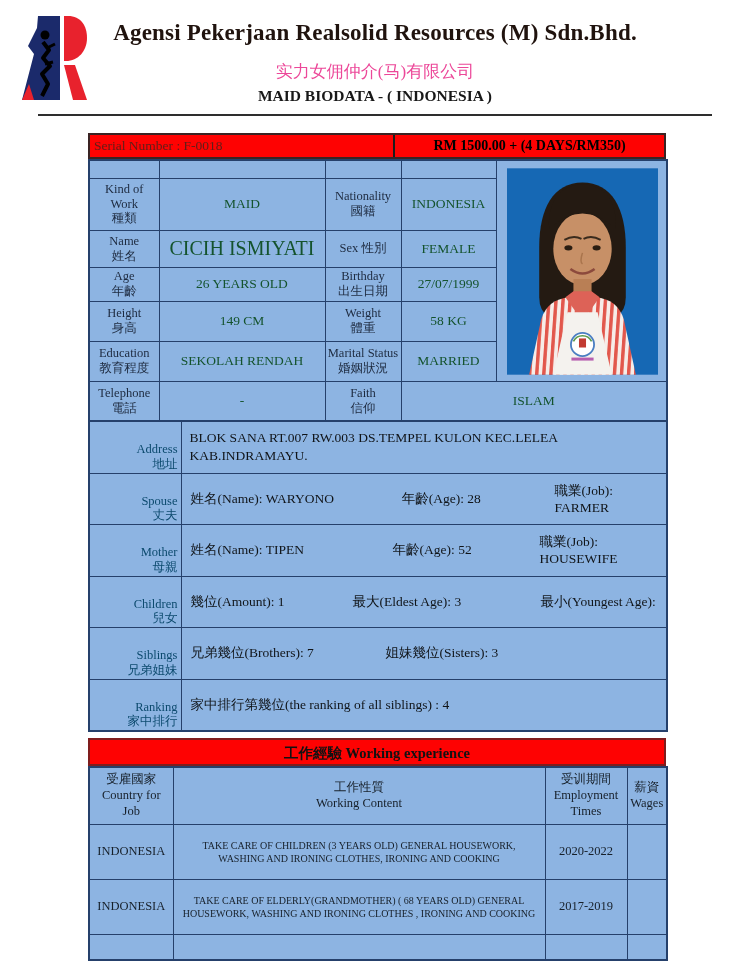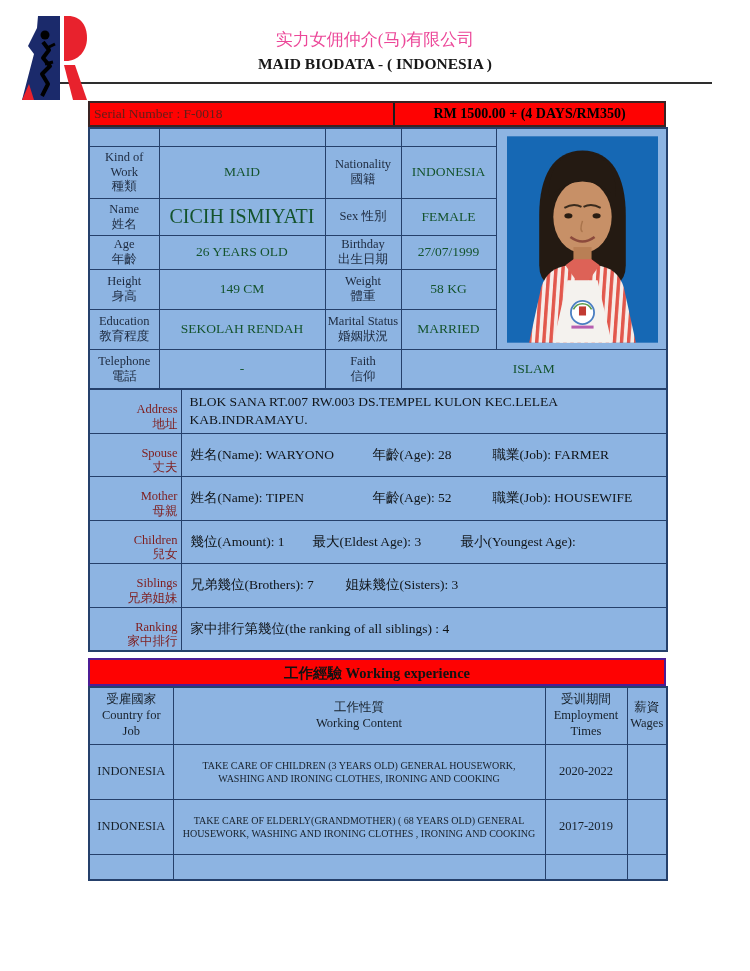--- a/index.html
+++ b/index.html
@@ -22,30 +22,30 @@
   
   .content { margin:17px 0 0 88px; width:578px; }
   .redbar { display:flex; background:#fe0202; border:2px solid #3a2323; height:26px; }
   .serial-left { width:305px; border-right:2px solid #1c1c1c; color:#5e1f1a; font-size:13.5px; padding:3px 0 0 4px; }
   .serial-right { flex:1; text-align:center; font-weight:bold; color:#000; font-size:14px; padding-top:3px; }
 
   table { border-collapse:collapse; width:578px; table-layout:fixed; }
   td { border:1.5px solid #25406b; background:#8db4e2; font-size:12.5px; vertical-align:middle; padding:1px 2px; overflow:hidden; }
   .t-outer { border:2px solid #25406b; }
   .lab { text-align:center; white-space:pre-line; line-height:1.18; color:#1d2a3f; }
-  .labr { text-align:right; white-space:pre-line; line-height:1.18; color:#7f1d1d; padding-right:3px; vertical-align:top; padding-top:12px; }
+  .labr { text-align:right; white-space:pre-line; line-height:1.18; color:#0c4a6e; padding-right:3px; vertical-align:top; padding-top:20px; }
   .val { text-align:center; font-size:13.5px; color:#14532d; }
   .val-lg { font-size:20px; }
   .free { text-align:left; padding-left:9px; font-size:13.5px; color:#101418; }
-  .parts { display:flex; align-items:center; }
+  .parts { display:flex; align-items:center;gap:40px; }
   .parts span { display:inline-block; }
   .photo-cell { vertical-align:top; padding:7px 8px 0 10px; }
 
   
-  .exp-bar { background:#fe0202; border:2px solid #4c1d95; height:28px; text-align:center; font-weight:bold; font-size:14.5px; color:#121212; padding-top:4px; margin-top:6px; }
+  .exp-bar { background:#fe0202; border:2px solid #7f1d1d; height:28px; text-align:center; font-weight:bold; font-size:14.5px; color:#121212; padding-top:4px; margin-top:6px; }
   .exp-table td { text-align:center; }
   .exp-head { white-space:pre-line; line-height:1.25; font-size:12.5px; }
   .exp-content { font-size:10px; line-height:1.3; padding:2px 6px; }
 
   .h-strip { height:18px; } .h-kind { height:52px; } .h-name { height:37px; }
   .h-age { height:34px; } .h-hgt { height:40px; } .h-edu { height:40px; }
   .h-tel { height:40px; } .h-addr { height:41px; } .h-fam { height:35px; }
   .h-chd { height:37px; } .h-sib { height:37px; } .h-rank { height:27px; }
   .h-exphead { height:57px; } .h-exprow { height:55px; } .h-expempty { height:26px; }
 
@@ -58,20 +58,21 @@
   <div class="header">
     <svg class="logo" viewBox="0 0 74 94">
       <path d="M24,4 L46,4 L46,88 L8,88 L20,42 L14,34 L23,16 Z" fill="#1b2a6b"></path>
       <polygon points="8,88 15,72 20,88" fill="#e8222d"></polygon>
       <path d="M50,4 L54,4 C67,4 73,14 73,26 C73,39 64,49 52,49 L50,49 Z" fill="#e8222d"></path>
       <polygon points="50,53 61,53 73,88 59,88" fill="#e8222d"></polygon>
       <circle cx="31" cy="23" r="4.5" fill="#000"></circle>
       <path d="M29,30 L35,38 L29,46 L36,54 L28,62 L34,72 L28,84" stroke="#000" stroke-width="4" fill="none" stroke-linejoin="round"></path>
       <path d="M33,36 L41,32 M31,52 L39,50" stroke="#000" stroke-width="3" fill="none"></path>
     </svg>
+    <div class="company-name">Agensi Pekerjaan Realsolid Resources (M) Sdn.Bhd.</div>
     <div class="company-cn">实力女佣仲介(马)有限公司</div>
     <div class="doc-title">MAID BIODATA - ( INDONESIA )</div>
     <div class="header-rule"></div>
   </div>
 
   <div class="content">
 
     <div class="redbar">
       <div class="serial-left">Serial Number : F-0018</div>
       <div class="serial-right">RM 1500.00 + (4 DAYS/RM350)</div>

